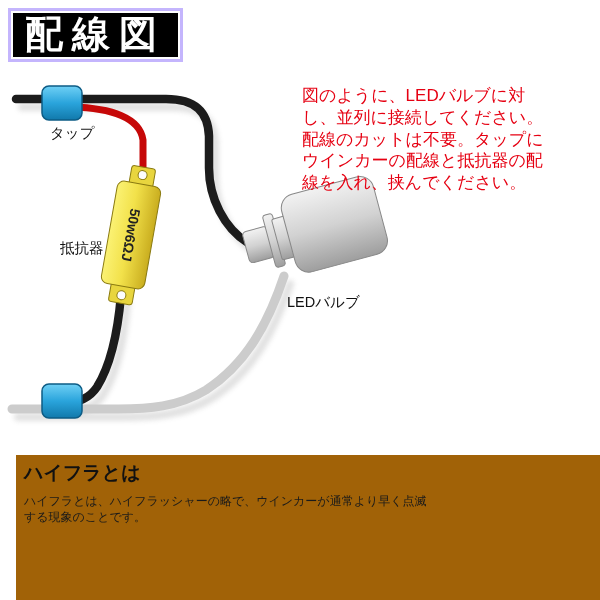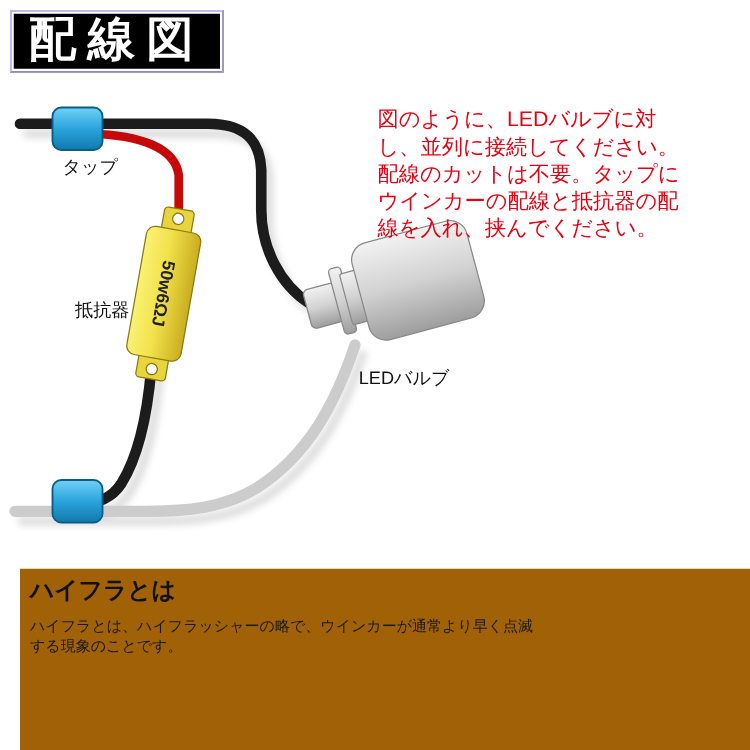--- a/index.html
+++ b/index.html
@@ -3,21 +3,21 @@
 <meta charset="utf-8">
 <style>
   html,body{margin:0;padding:0;}
   .canvas{
     position:relative;width:600px;height:600px;background:#fff;overflow:hidden;
     font-family:"Liberation Sans","DejaVu Sans",sans-serif;
   }
   
   .title-box{
     position:absolute;left:8px;top:8px;
-    background:#000;border:1px solid #c4b5fd;
+    background:#000;border:3px solid #c4b5fd;
     box-shadow:inset 0 0 0 2px #fff;
     padding:3px 14px;display:inline-block;
   }
   .title-box span{
     color:#fff;font-size:38px;font-weight:bold;letter-spacing:9px;line-height:1.1;
   }
   
   .diagram{position:absolute;left:0;top:0;width:600px;height:455px;}
   
   .instructions{

